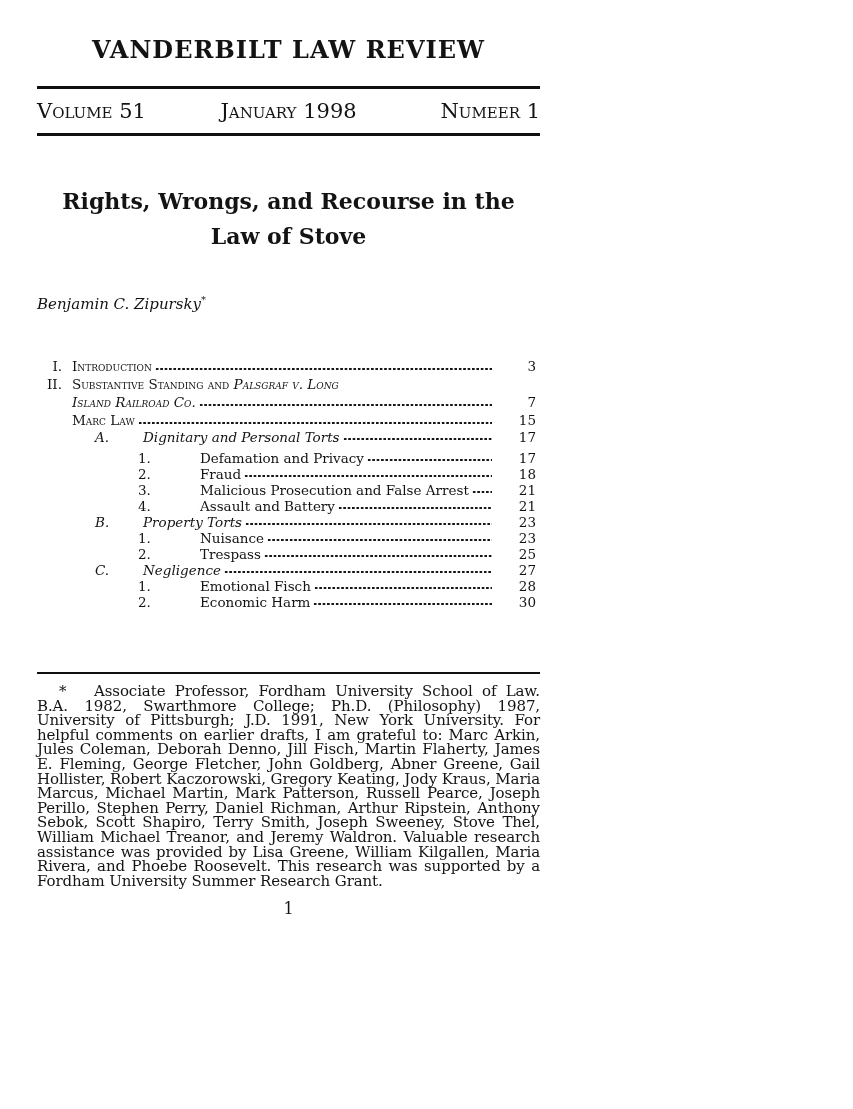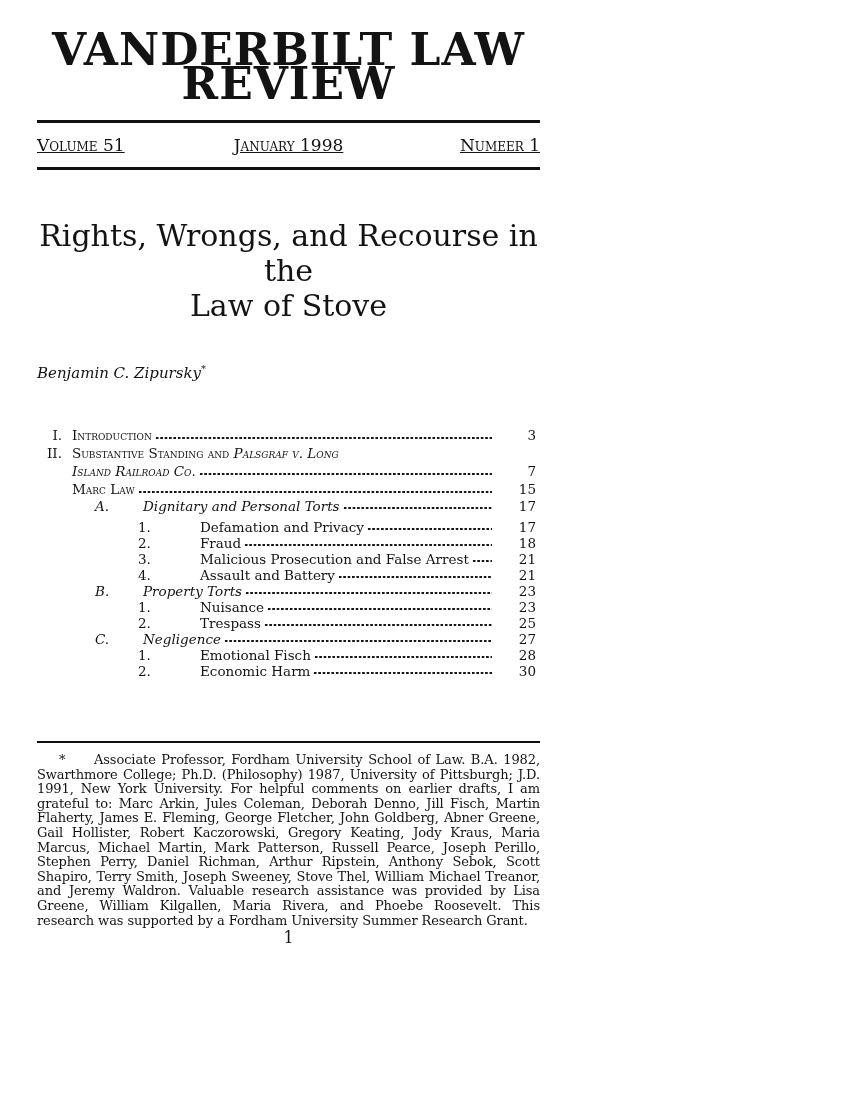--- a/index.html
+++ b/index.html
@@ -13,43 +13,43 @@
   }
   .page {
     position: relative;
     width: 503px;
     margin-left: 37px;
     padding-top: 33px;
   }
   
   .journal-title {
     margin: 0;
-    font-size: 44px;
+    font-size: 24px;
     font-weight: bold;
     letter-spacing: 1px;
     text-align: center;
     line-height: 34px;
   }
   .rule { height: 3px; background: #101010; }
   .rule-top { margin-top: 19px; }
   .masthead {
     display: grid;
     grid-template-columns: 1fr auto 1fr;
     align-items: baseline;
     padding: 13px 0 12px 0;
   }
-  .masthead .sc-text { font-variant: small-caps; font-size: 17px; line-height: 19px; text-decoration: underline; }
+  .masthead .sc-text { font-variant: small-caps; font-size: 21px; line-height: 19px; }
   .mast-left  { text-align: left; }
   .mast-center{ text-align: right; }
   .mast-right { text-align: right; }
   
   .article-title {
     margin: 48px 0 0 0;
-    font-size: 30px;
-    font-weight: normal;
+    font-size: 22px;
+    font-weight: bold;
     text-align: center;
     line-height: 35px;
   }
   .article-title span { display: block; }
   .author {
     margin-top: 37px;
     font-style: italic;
     font-size: 15px;
     line-height: 18px;
   }
@@ -80,22 +80,22 @@
     background-image: radial-gradient(circle, #161616 1.05px, rgba(0,0,0,0) 1.45px);
     background-size: 4.4px 4.4px;
     background-repeat: repeat-x;
     background-position: left 0 bottom 4px;
   }
   .toc-leader.hidden { visibility: hidden; }
   .toc-page { flex: none; width: 30px; padding-right: 4px; text-align: right; }
   
   .footnote-rule { height: 2px; margin-top: 62px; }
   .footnote {
-    margin: 10px 0 1px 0;
-    font-size: 13px;
+    margin: 10px 0 12px 0;
+    font-size: 15px;
     line-height: 14.6px;
     letter-spacing: -0.1px;
     text-align: justify;
     text-indent: 22px;
   }
   .fn-marker { display: inline-block; width: 35px; text-indent: 0; }
   .page-number {
     margin-top: 1px;
     text-align: center;
     font-size: 16px;

